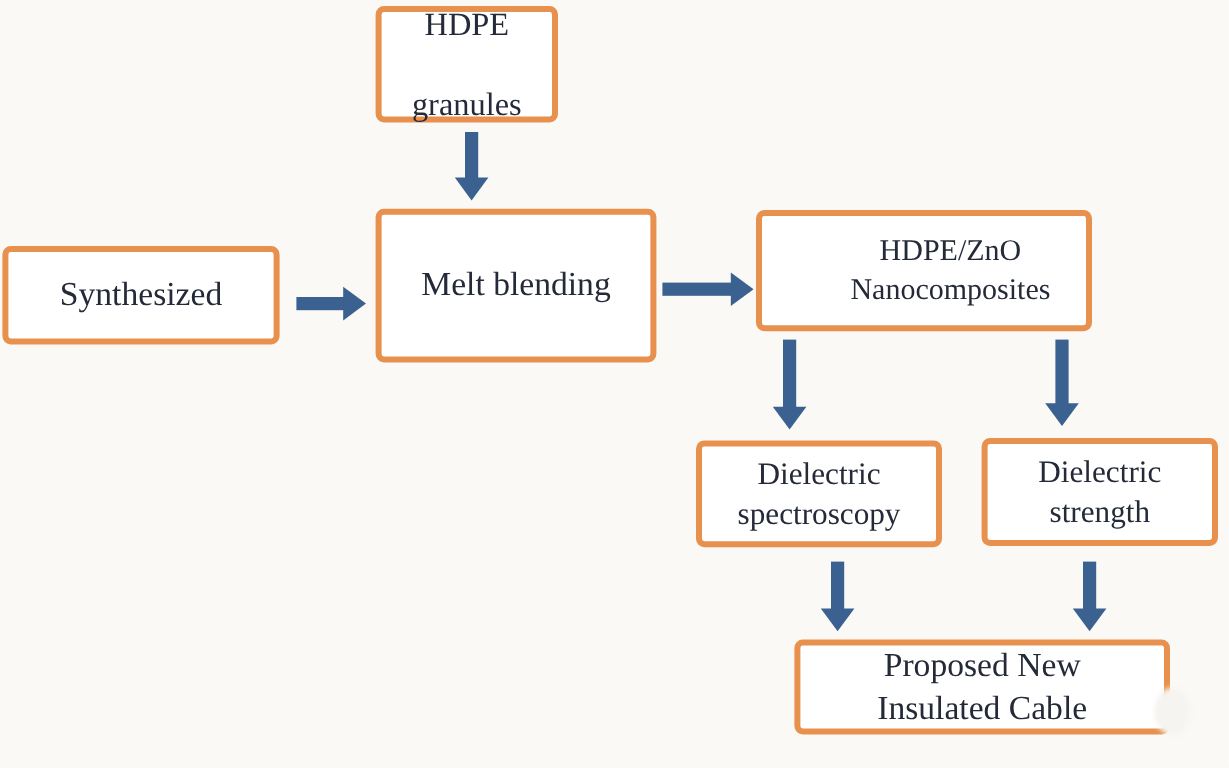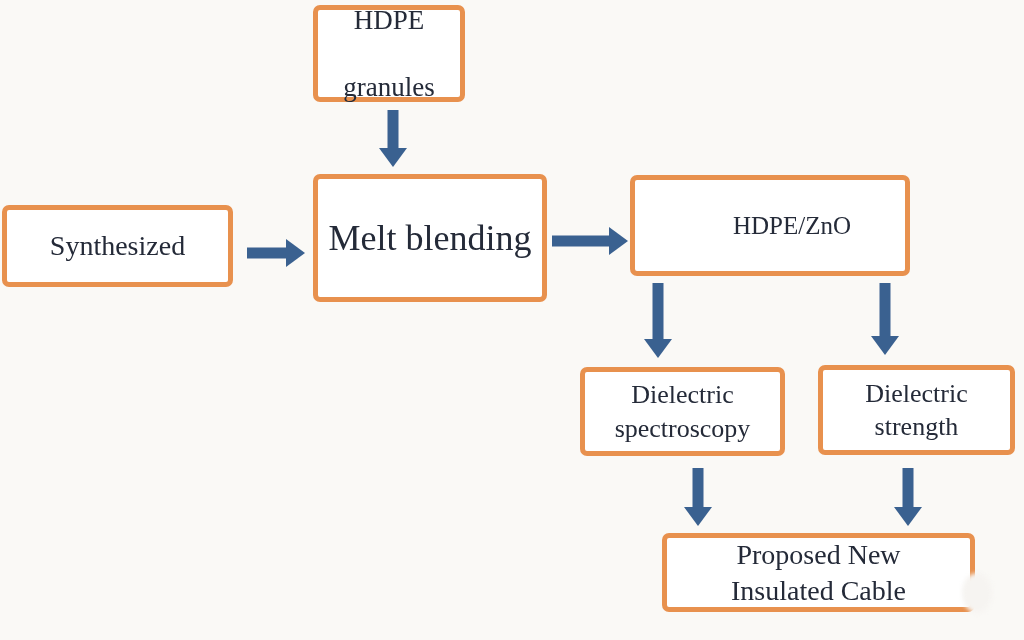--- a/index.html
+++ b/index.html
@@ -68,26 +68,27 @@
 
   <div class="node" style="left:313px; top:5px; width:152px; height:97px; font-size:27px;gap:32px;">
     <span>HDPE</span>
     <span>granules</span>
   </div>
 
   <div class="node" style="left:2px; top:205px; width:231px; height:82px; font-size:28px;">
     <span>Synthesized</span>
   </div>
 
-  <div class="node" style="left:313px; top:174px; width:234px; height:128px; font-size:36px;">
+  <div class="node" style="left:313px; top:174px; width:234px; height:128px; font-size:28px;">
     <span>Melt blending</span>
   </div>
 
   <div class="node" style="left:630px; top:175px; width:280px; height:101px; font-size:25px;padding-left:44px;">
     <span>HDPE/ZnO</span>
+    <span>Nanocomposites</span>
   </div>
 
   <div class="node" style="left:580px; top:367px; width:205px; height:89px; font-size:26px;">
     <span>Dielectric</span>
     <span>spectroscopy</span>
   </div>
 
   <div class="node" style="left:818px; top:365px; width:197px; height:90px; font-size:26px;">
     <span>Dielectric</span>
     <span>strength</span>

